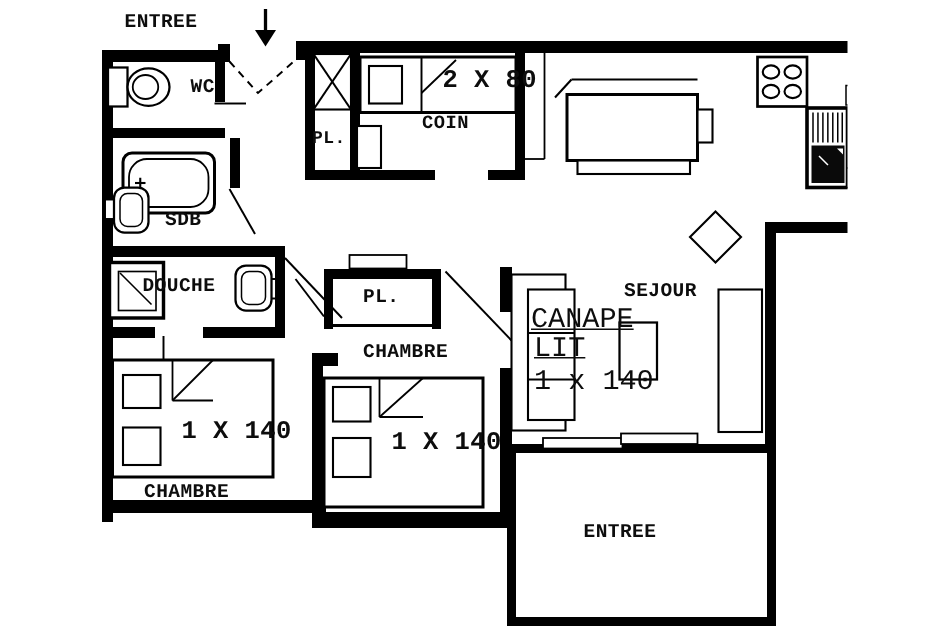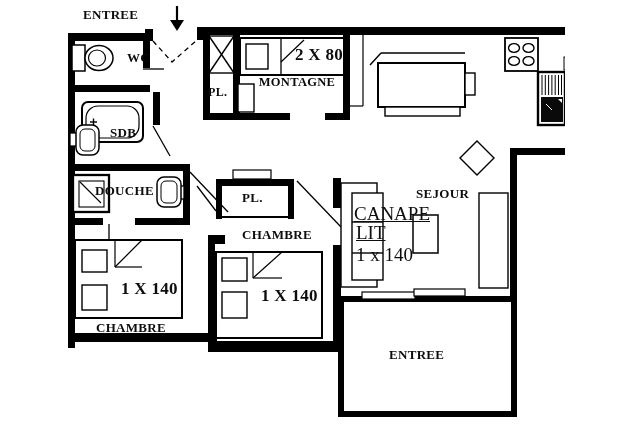--- a/index.html
+++ b/index.html
@@ -1,20 +1,20 @@
 <!DOCTYPE html>
 <html><head>
 <meta charset="utf-8">
 <style>
   html,body{margin:0;padding:0;background:#ffffff;}
   #plan{
     position:relative;
     width:565px;height:429px;
     background:#ffffff;
-    font-family:Liberation Serif, serif;
+    font-family:Liberation Mono, monospace;
     overflow:hidden;
   }
   #plan svg{position:absolute;left:0;top:0;}
   .lbl{
     position:absolute;
     font-weight:bold;
     font-size:13px;
     letter-spacing:.3px;
     color:#0d0d0d;
     white-space:nowrap;
@@ -198,26 +198,26 @@
     <g stroke-width="1.2">
       <line x1="253" y1="252" x2="253" y2="278"></line>
       <line x1="253" y1="278" x2="282" y2="278"></line>
       <line x1="253" y1="278" x2="282" y2="252"></line>
     </g>
   </g>
 </svg>
 
   <div class="lbl" style="left:83px;top:8px;">ENTREE</div>
   <div class="lbl" style="left:115px;top:51px;padding-left:12px;">WC</div>
-  <div class="lbl" style="left:110px;top:126px;">SDB</div>
+  <div class="lbl" style="left:110px;top:140px;">SDB</div>
   <div class="lbl" style="left:95px;top:184px;">DOUCHE</div>
   <div class="lbl small" style="left:208px;top:86px;">PL.</div>
 
   <div class="center-block" style="position:absolute;left:250px;top:75px;width:94px;">
-    <div class="lbl-line">MONTAGNE</div>
+    <div class="lbl-line">COIN</div>
   </div>
   <div class="lbl bed" style="left:295px;top:46px;">2 X 80</div>
 
   <div class="lbl" style="left:416px;top:187px;">SEJOUR</div>
 
   <div class="lbl plain underl" style="left:354px;top:204px;">CANAPE</div>
   <div class="lbl plain underl" style="left:356px;top:223px;">LIT</div>
   <div class="lbl plain" style="left:356px;top:245px;">1 x 140</div>
 
   <div class="lbl" style="left:242px;top:191px;">PL.</div>

